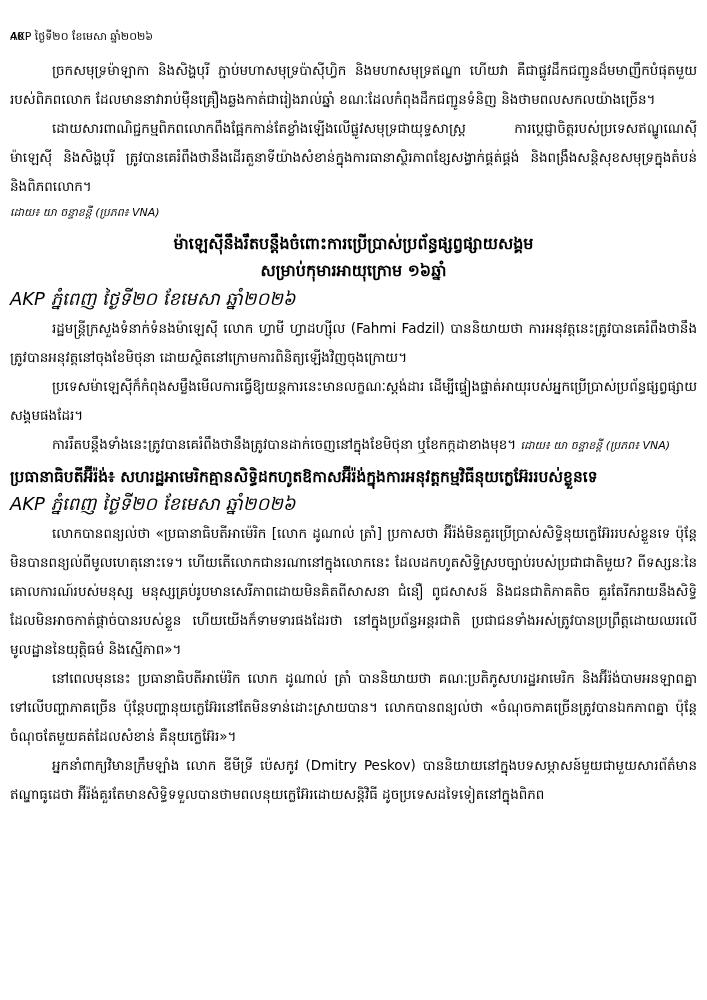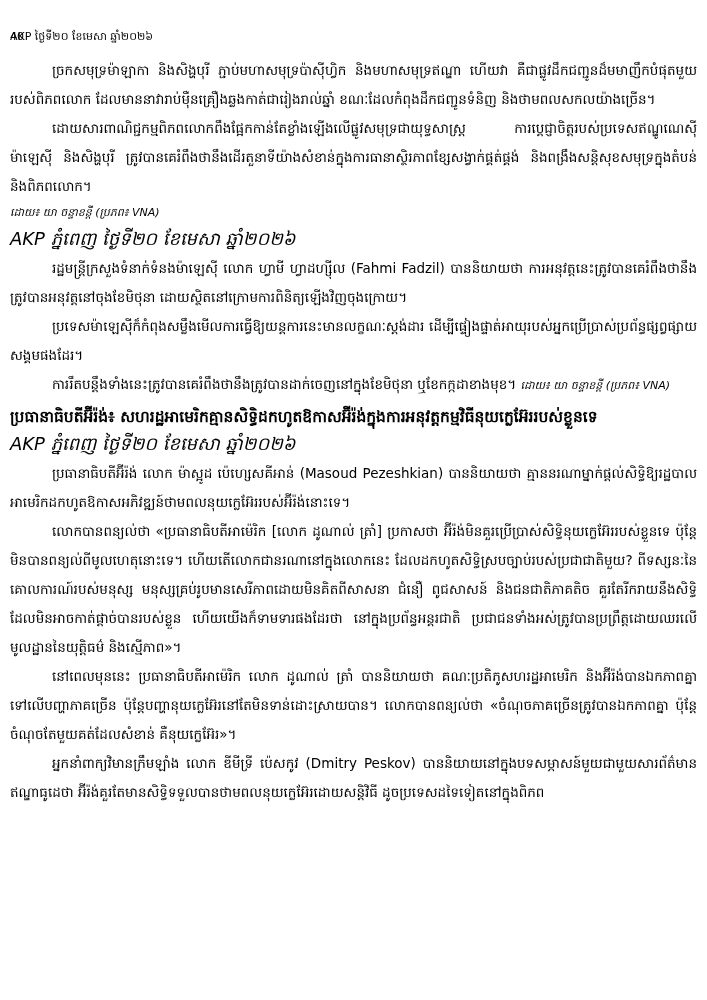--- a/index.html
+++ b/index.html
@@ -36,28 +36,31 @@
     <span class="pgnum">40</span>
   </div>
 
   <div>
     <p class="body indent">ច្រកសមុទ្រម៉ាឡាកា និងសិង្ហបុរី ភ្ជាប់មហាសមុទ្រប៉ាស៊ីហ្វិក និងមហាសមុទ្រឥណ្ឌា ហើយវា គឺជាផ្លូវដឹកជញ្ជូនដ៏មមាញឹកបំផុតមួយរបស់ពិភពលោក ដែលមាននាវារាប់ម៉ឺនគ្រឿងឆ្លងកាត់ជារៀងរាល់ឆ្នាំ ខណៈដែលកំពុងដឹកជញ្ជូនទំនិញ និងថាមពលសកលយ៉ាងច្រើន។</p>
     <p class="body indent">ដោយសារពាណិជ្ជកម្មពិភពលោកពឹងផ្អែកកាន់តែខ្លាំងឡើងលើផ្លូវសមុទ្រជាយុទ្ធសាស្ត្រ ការប្តេជ្ញាចិត្តរបស់ប្រទេសឥណ្ឌូណេស៊ី ម៉ាឡេស៊ី និងសិង្ហបុរី ត្រូវបានគេរំពឹងថានឹងដើរតួនាទីយ៉ាងសំខាន់ក្នុងការធានាស្ថិរភាពខ្សែសង្វាក់ផ្គត់ផ្គង់ និងពង្រឹងសន្តិសុខសមុទ្រក្នុងតំបន់ និងពិភពលោក។</p>
     <div class="byline">ដោយ៖ យា ចន្ទាខន្តី (ប្រភព៖ VNA)</div>
   </div>
 
   <div>
+    <h2 class="title-centered">
+      <span class="tline">ម៉ាឡេស៊ីនឹងរឹតបន្តឹងចំពោះការប្រើប្រាស់ប្រព័ន្ធផ្សព្វផ្សាយសង្គម</span>
+      <span class="tline">សម្រាប់កុមារអាយុក្រោម ១៦ឆ្នាំ</span>
+    </h2>
     <div class="dateline">AKP ភ្នំពេញ ថ្ងៃទី២០ ខែមេសា ឆ្នាំ២០២៦</div>
     <p class="body indent">រដ្ឋមន្ត្រីក្រសួងទំនាក់ទំនងម៉ាឡេស៊ី លោក ហ្វាមី ហ្វាដហ្ស៊ីល (Fahmi Fadzil) បាននិយាយថា ការអនុវត្តនេះត្រូវបានគេរំពឹងថានឹងត្រូវបានអនុវត្តនៅចុងខែមិថុនា ដោយស្ថិតនៅក្រោមការពិនិត្យឡើងវិញចុងក្រោយ។</p>
     <p class="body indent">ប្រទេសម៉ាឡេស៊ីក៏កំពុងសម្លឹងមើលការធ្វើឱ្យយន្តការនេះមានលក្ខណៈស្តង់ដារ ដើម្បីផ្ទៀងផ្ទាត់អាយុរបស់អ្នកប្រើប្រាស់ប្រព័ន្ធផ្សព្វផ្សាយសង្គមផងដែរ។</p>
     <p class="body indent"><span>ការរឹតបន្តឹងទាំងនេះត្រូវបានគេរំពឹងថានឹងត្រូវបានដាក់ចេញនៅក្នុងខែមិថុនា ឬខែកក្កដាខាងមុខ។</span> <span class="byline-inline">ដោយ៖ យា ចន្ទាខន្តី (ប្រភព៖ VNA)</span></p>
   </div>
 
   <div>
     <h2 class="title-flush">ប្រធានាធិបតីអ៊ីរ៉ង់៖ សហរដ្ឋអាមេរិកគ្មានសិទ្ធិដកហូតឱកាសអ៊ីរ៉ង់ក្នុងការអនុវត្តកម្មវិធីនុយក្លេអ៊ែររបស់ខ្លួនទេ</h2>
     <div class="dateline">AKP ភ្នំពេញ ថ្ងៃទី២០ ខែមេសា ឆ្នាំ២០២៦</div>
-    <p class="body indent">ប្រធានាធិបតីអ៊ីរ៉ង់ លោក ម៉ាស្អូដ ប៉េហ្សេសគីអាន់ (Masoud Pezeshkian) បាននិយាយថា គ្មាននរណាម្នាក់ផ្តល់សិទ្ធិឱ្យរដ្ឋបាលអាមេរិកដកហូតឱកាសអភិវឌ្ឍន៍ថាមពលនុយក្លេអ៊ែររបស់អ៊ីរ៉ង់នោះទេ។</p>
     <p class="body indent">លោកបានពន្យល់ថា «ប្រធានាធិបតីអាម៉េរិក [លោក ដូណាល់ ត្រាំ] ប្រកាសថា អ៊ីរ៉ង់មិនគួរប្រើប្រាស់សិទ្ធិនុយក្លេអ៊ែររបស់ខ្លួនទេ ប៉ុន្តែមិនបានពន្យល់ពីមូលហេតុនោះទេ។ ហើយតើលោកជានរណានៅក្នុងលោកនេះ ដែលដកហូតសិទ្ធិស្របច្បាប់របស់ប្រជាជាតិមួយ? ពីទស្សនៈនៃគោលការណ៍របស់មនុស្ស មនុស្សគ្រប់រូបមានសេរីភាពដោយមិនគិតពីសាសនា ជំនឿ ពូជសាសន៍ និងជនជាតិភាគតិច គួរតែរីករាយនឹងសិទ្ធិដែលមិនអាចកាត់ផ្តាច់បានរបស់ខ្លួន ហើយយើងក៏ទាមទារផងដែរថា នៅក្នុងប្រព័ន្ធអន្តរជាតិ ប្រជាជនទាំងអស់ត្រូវបានប្រព្រឹត្តដោយឈរលើមូលដ្ឋាននៃយុត្តិធម៌ និងស្មើភាព»។</p>
-    <p class="body indent">នៅពេលមុននេះ ប្រធានាធិបតីអាម៉េរិក លោក ដូណាល់ ត្រាំ បាននិយាយថា គណៈប្រតិភូសហរដ្ឋអាមេរិក និងអ៊ីរ៉ង់បានឯកភាពគ្នាទៅលើបញ្ហាភាគច្រើន ប៉ុន្តែបញ្ហានុយក្លេអ៊ែរនៅតែមិនទាន់ដោះស្រាយបាន។ លោកបានពន្យល់ថា «ចំណុចភាគច្រើនត្រូវបានឯកភាពគ្នា ប៉ុន្តែចំណុចតែមួយគត់ដែលសំខាន់ គឺនុយក្លេអ៊ែរ»។</p>
+    <p class="body indent">នៅពេលមុននេះ ប្រធានាធិបតីអាម៉េរិក លោក ដូណាល់ ត្រាំ បាននិយាយថា គណៈប្រតិភូសហរដ្ឋអាមេរិក និងអ៊ីរ៉ង់បាមអនឡាពគ្នាទៅលើបញ្ហាភាគច្រើន ប៉ុន្តែបញ្ហានុយក្លេអ៊ែរនៅតែមិនទាន់ដោះស្រាយបាន។ លោកបានពន្យល់ថា «ចំណុចភាគច្រើនត្រូវបានឯកភាពគ្នា ប៉ុន្តែចំណុចតែមួយគត់ដែលសំខាន់ គឺនុយក្លេអ៊ែរ»។</p>
     <p class="body indent">អ្នកនាំពាក្យវិមានក្រឹមឡាំង លោក ឌីមីទ្រី ប៉េសកូវ (Dmitry Peskov) បាននិយាយនៅក្នុងបទសម្ភាសន៍មួយជាមួយសារព័ត៌មានឥណ្ឌាធូដេថា អ៊ីរ៉ង់គួរតែមានសិទ្ធិទទួលបានថាមពលនុយក្លេអ៊ែរដោយសន្តិវិធី ដូចប្រទេសដទៃទៀតនៅក្នុងពិភព</p>
   </div>
 
 </div>
 
 </body></html>

